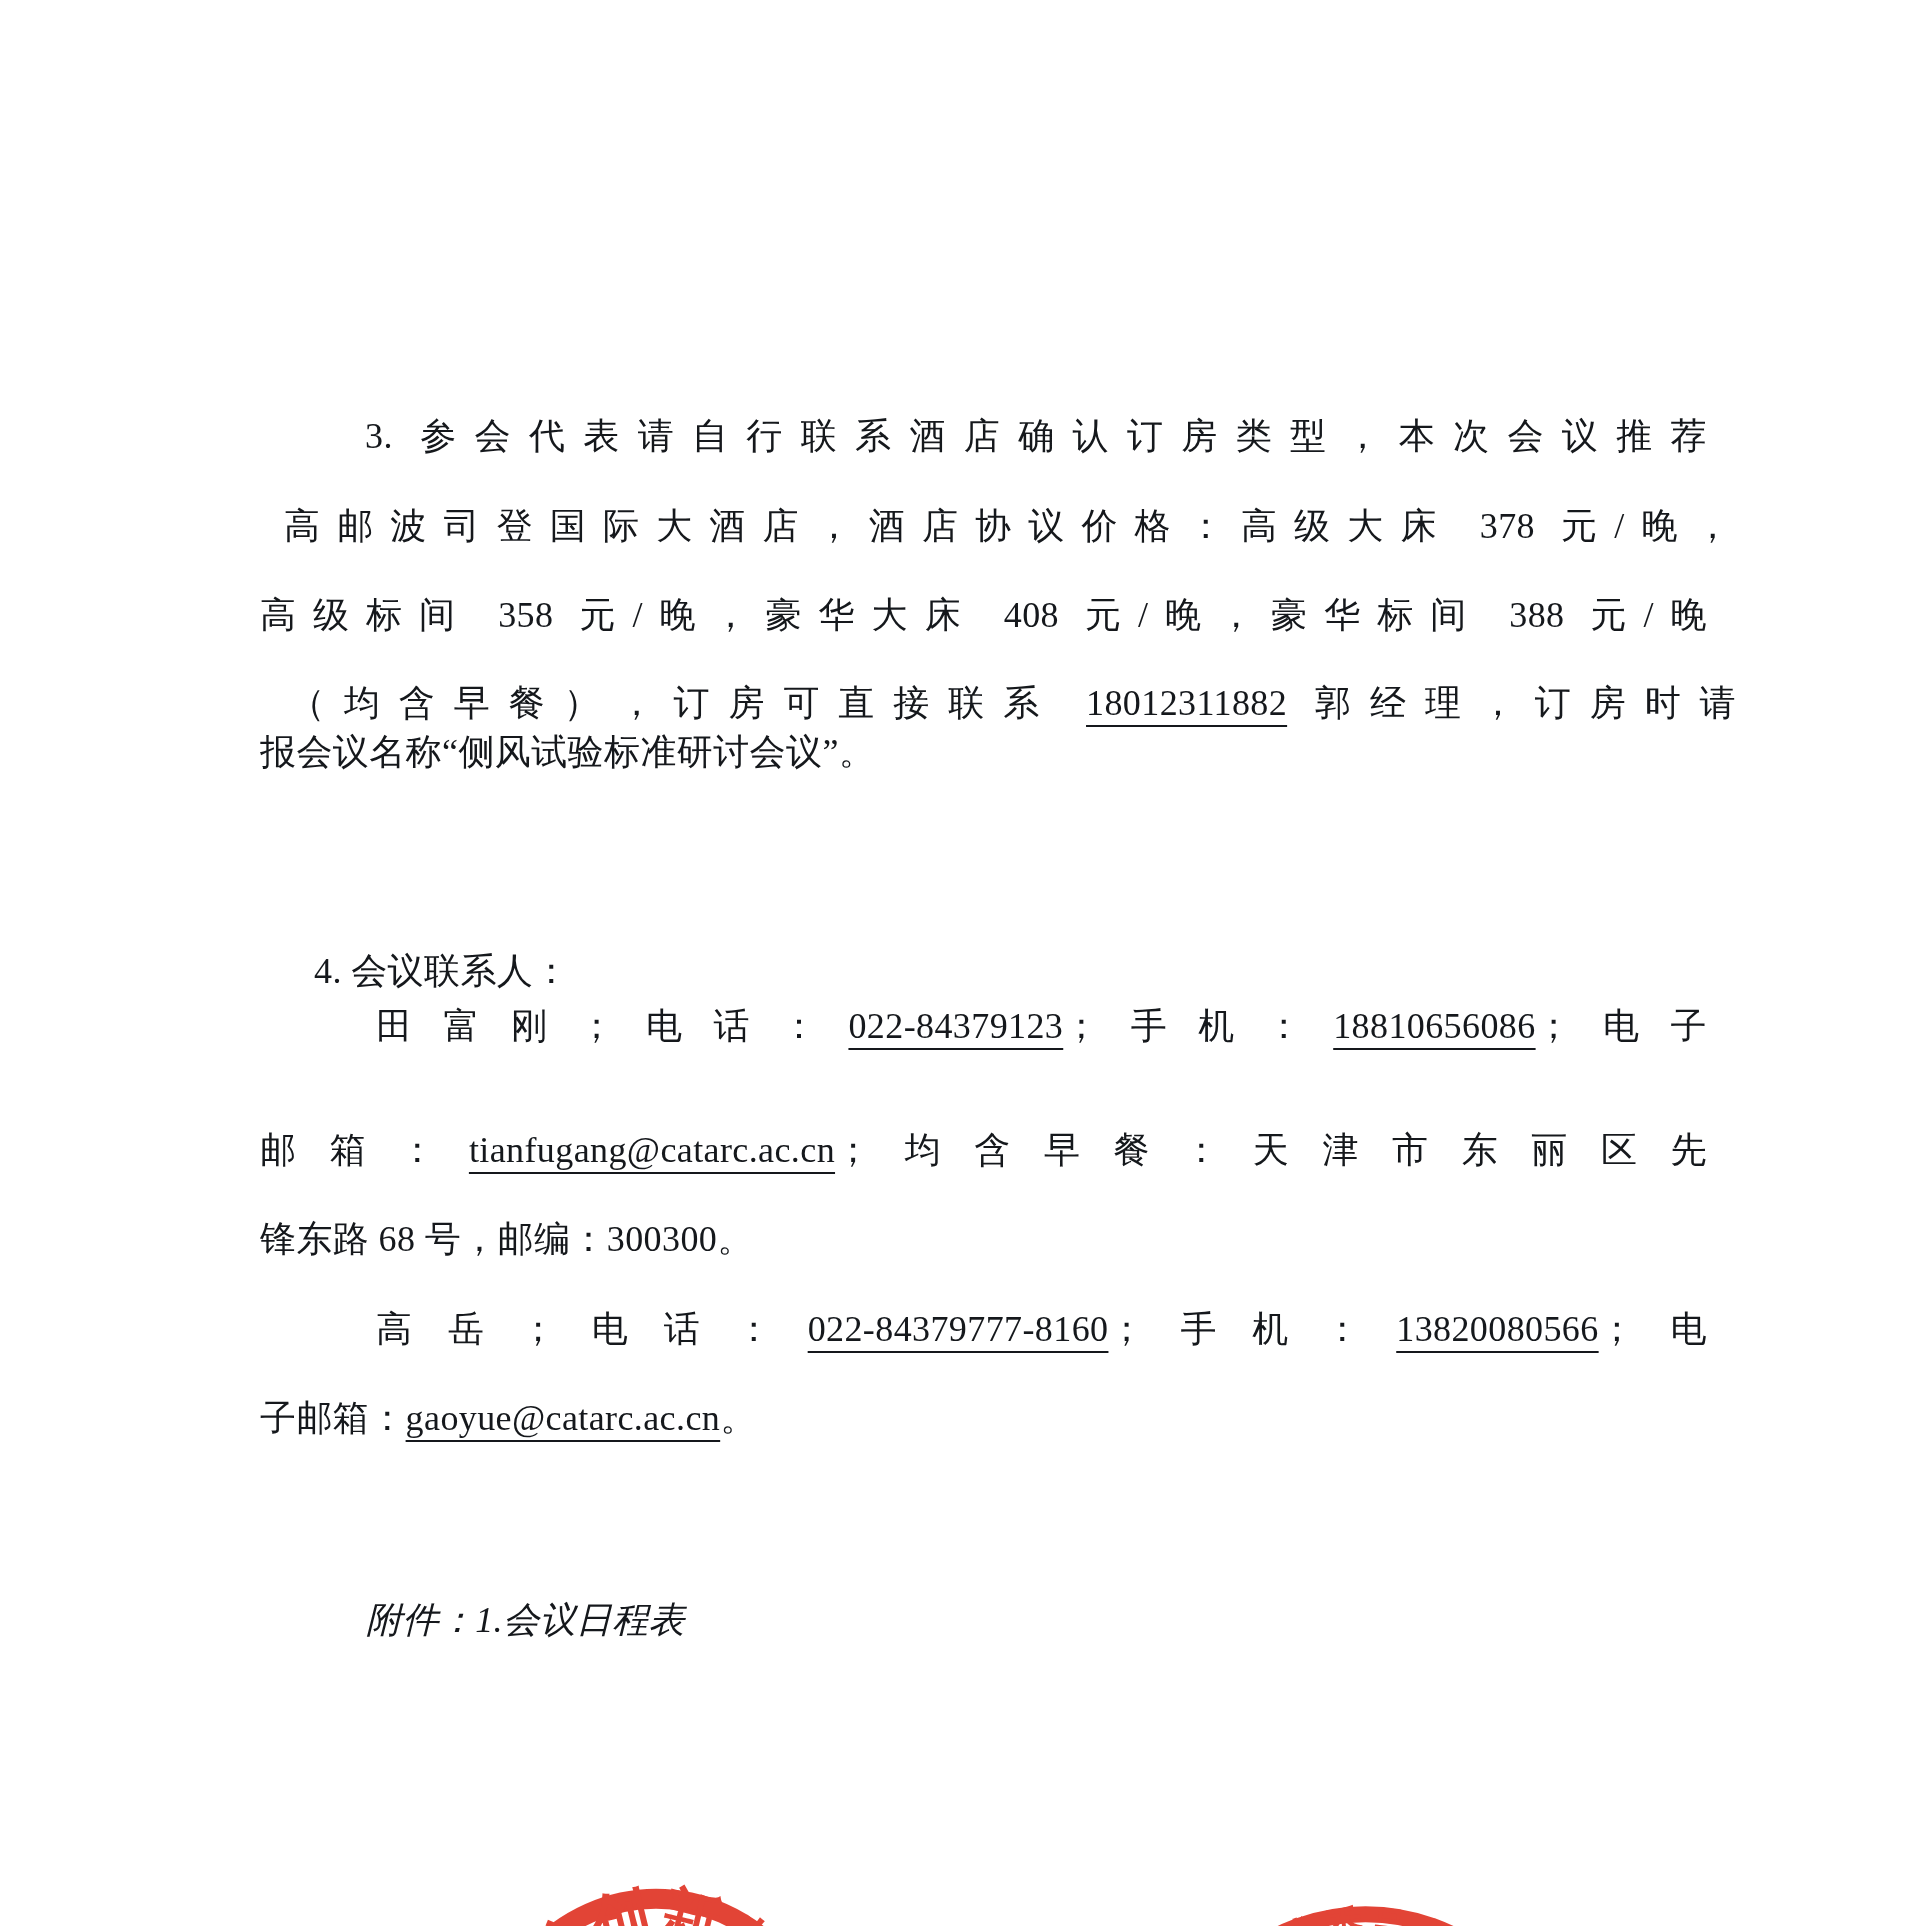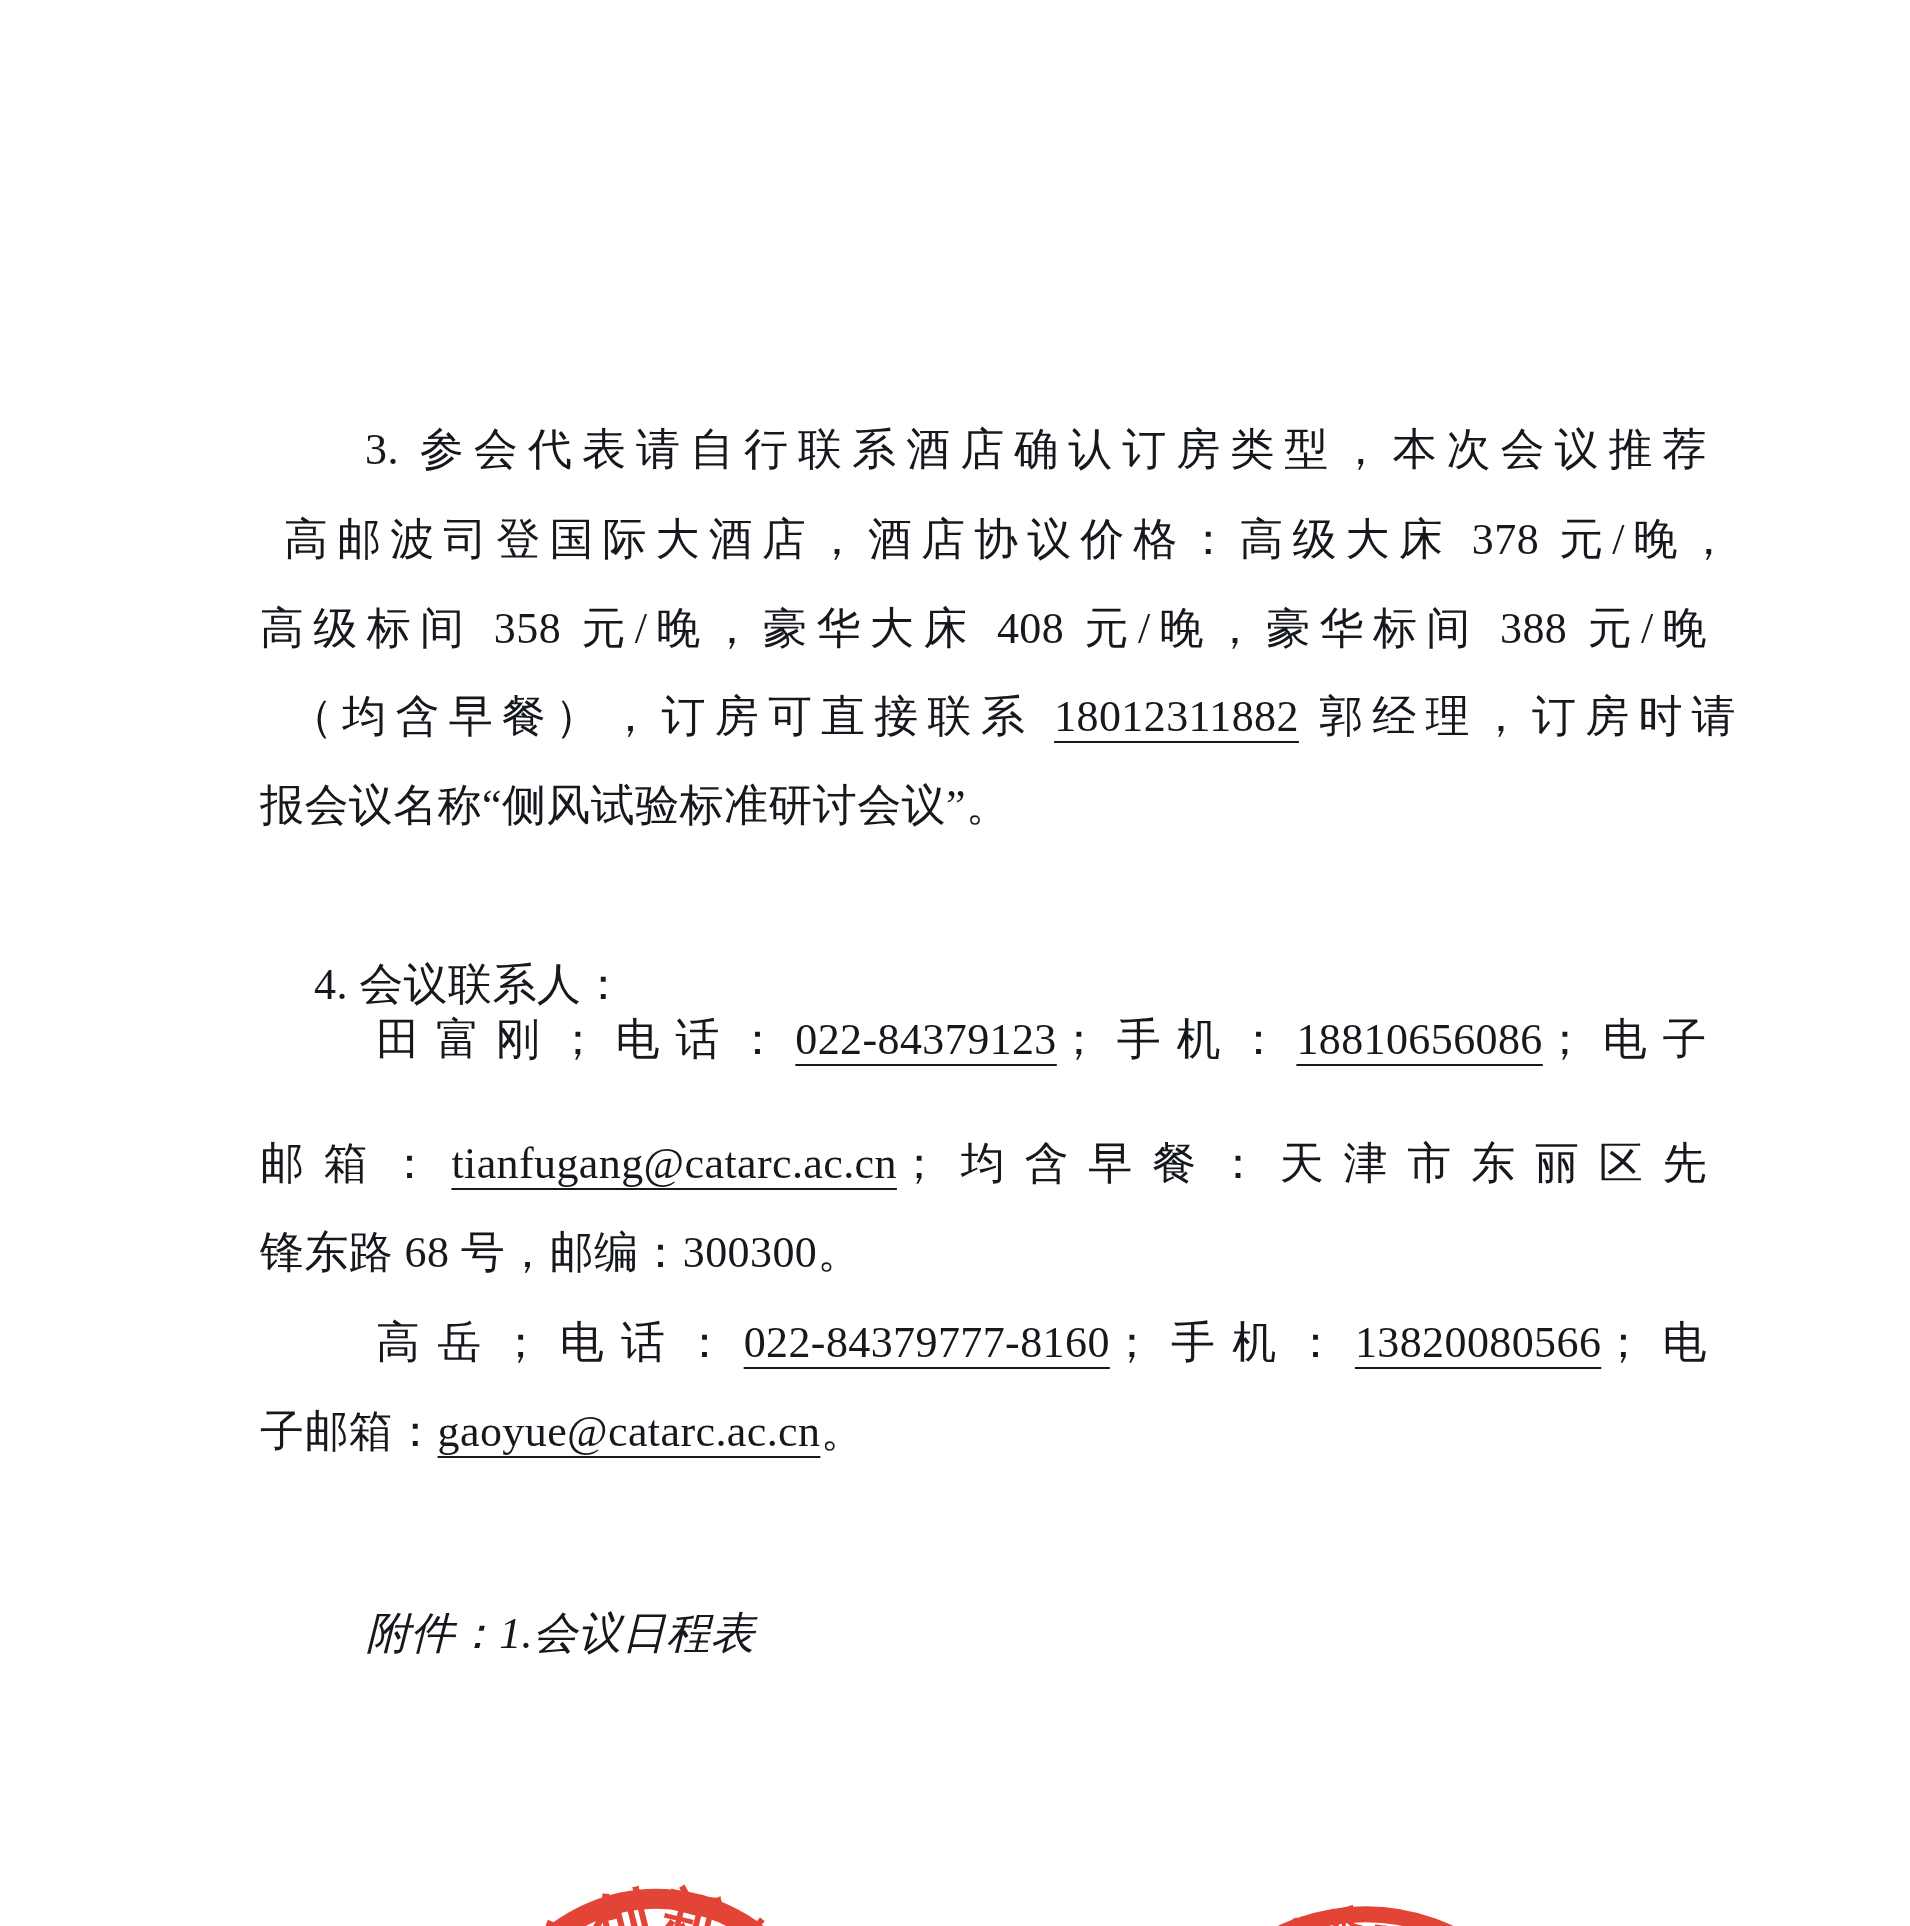--- a/index.html
+++ b/index.html
@@ -9,40 +9,40 @@
     height: 2702px;
     background: #ffffff;
     overflow: hidden;
     font-family: "Liberation Serif", "DejaVu Serif", serif;
     color: #15181c;
   }
   .bodyline {
     position: absolute;
     left: 260px;
     width: 1447px;
-    font-size: 44px;
+    font-size: 36px;
     line-height: 1.25;
     letter-spacing: 0.4px;
     white-space: nowrap;
   }
   .justify {
     white-space: normal;
     text-align: justify;
     text-align-last: justify;
   }
   .u {
     text-decoration: underline;
     text-decoration-thickness: 1.9px;
     text-underline-offset: 10px;
   }
   .line-1  { top: 378px;  padding-left: 105px; }
   .line-2  { top: 468px; margin-left: 24px; }
   .line-3  { top: 557px; }
   .line-4  { top: 645px; margin-left: 29px; }
-  .line-5  { top: 734px; }
+  .line-5  { top: 694px; }
   .line-6  { top: 821px; padding-left: 112px; }
   .line-7  { top: 913px; padding-left: 54px; }
   .line-8  { top: 968px; padding-left: 116px; }
   .line-9  { top: 1092px; }
   .line-10 { top: 1181px; }
   .line-11 { top: 1271px; padding-left: 116px; }
   .line-12 { top: 1360px; }
   .line-13 { top: 1562px; padding-left: 106px; font-style: italic; }
   .justify.line-1, .justify.line-8, .justify.line-11 { width: 1447px; box-sizing: content-box; }
   .justify.line-1 { width: 1342px; }

